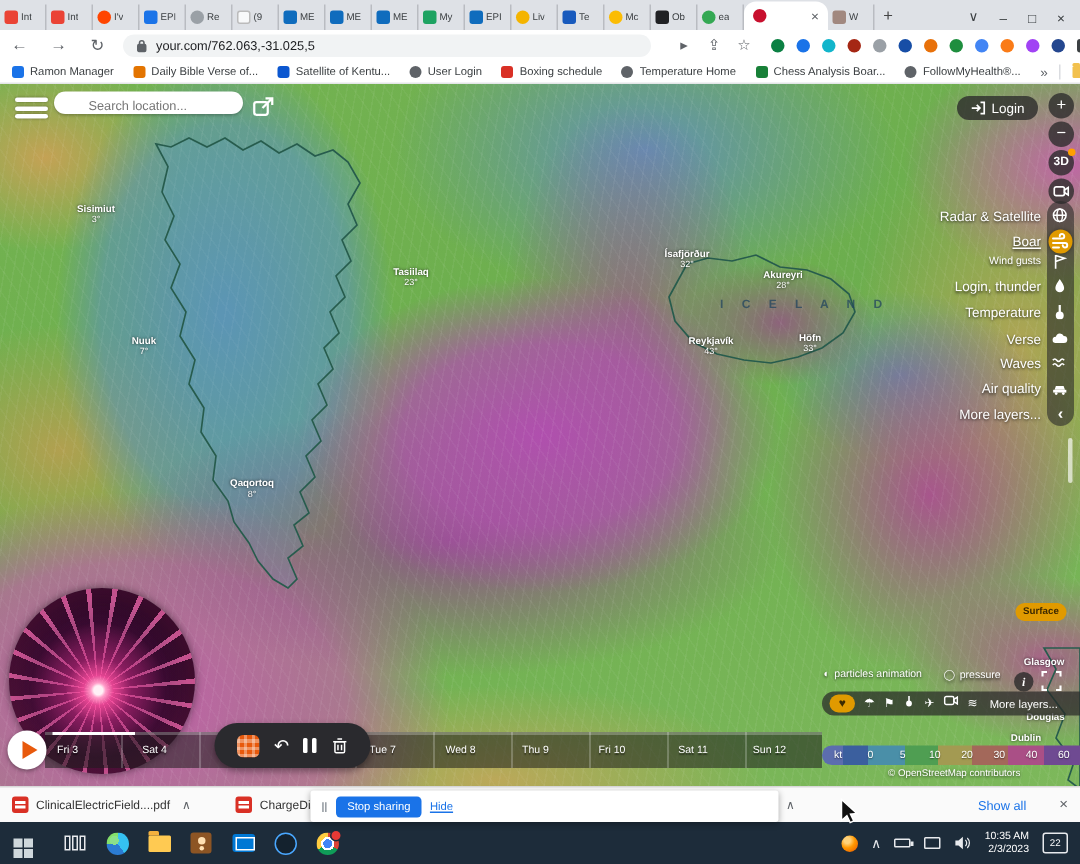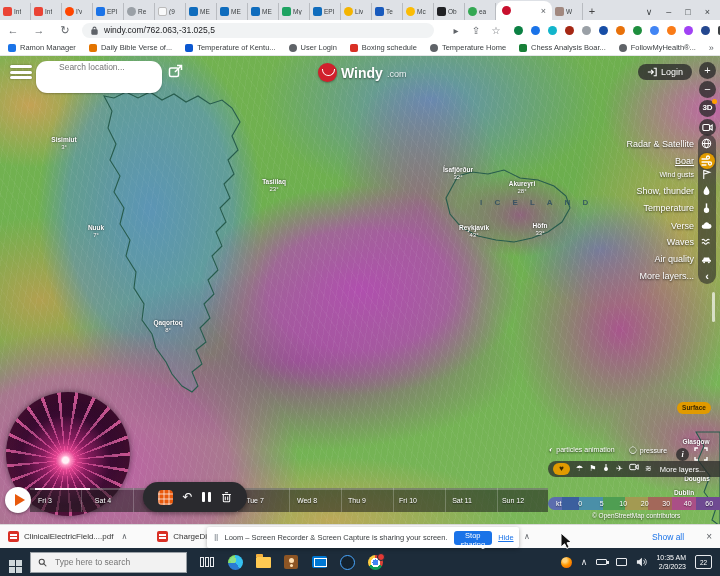--- a/index.html
+++ b/index.html
@@ -75,22 +75,22 @@
   .city{position:absolute;z-index:2;text-align:center;color:#fff;
     text-shadow:0 0 2px rgba(0,0,0,.8);line-height:1.25;}
   .city .cn{font-size:6.5px;font-weight:bold;display:block;}
   .city .cv{font-size:6px;display:block;}
   .region{position:absolute;z-index:2;font-size:8px;letter-spacing:5px;color:rgba(35,70,95,.75);
     font-weight:bold;}
 
   .hamb{position:absolute;left:10px;top:7px;width:22px;height:18px;z-index:4;display:flex;
     flex-direction:column;justify-content:space-between;padding:2px 0;}
   .hamb i{display:block;height:3px;background:#fff;border-radius:2px;box-shadow:0 0 2px rgba(0,0,0,.4);}
-  .spill{position:absolute;left:36px;top:5px;width:126px;height:32px;background:#fff;border-radius:11px;
-    display:flex;align-items:flex-start;gap:4px;padding:0 17px;z-index:4;box-shadow:0 1px 2px rgba(0,0,0,.25);}
+  .spill{position:absolute;left:36px;top:5px;width:126px;height:15px;background:#fff;border-radius:11px;
+    display:flex;align-items:flex-end;gap:4px;padding:0 17px;z-index:4;box-shadow:0 1px 2px rgba(0,0,0,.25);}
   .spill input{border:0;outline:0;width:90px;font-size:8.5px;color:#333;background:transparent;
     font-family:inherit;}
   .shareic{position:absolute;left:168px;top:8px;z-index:4;}
   .wlogo{position:absolute;left:318px;top:7px;z-index:4;display:flex;align-items:center;gap:4px;}
   .wlogo .ring{width:19px;height:19px;border-radius:50%;background:#d1202c;position:relative;box-shadow:0 1px 2px rgba(0,0,0,.3);}
   .wlogo .ring:after{content:"";position:absolute;left:4px;top:6px;width:11px;height:6px;
     border:1.6px solid #fff;border-top:none;border-radius:0 0 10px 10px;}
   .wlogo .wt{font-size:14px;font-weight:bold;color:#fff;text-shadow:0 1px 2px rgba(0,0,0,.45);}
   .wlogo .wc{font-size:9px;color:#eef3f6;text-shadow:0 1px 2px rgba(0,0,0,.45);margin-top:3px;}
   .loginb{position:absolute;left:638px;top:8px;width:54px;height:16px;border-radius:8px;z-index:4;
@@ -327,21 +327,21 @@
     <span class="navg">←</span>
     <span class="navg">→</span>
     <span class="navg">↻</span>
     <div class="urlbar">
       <svg width="9" height="11" viewBox="0 0 12 13">
           <g fill="none" stroke="#5f6368" stroke-width="1.4">
             <rect x="2.5" y="5.5" width="7" height="6" rx="1" fill="#5f6368"></rect>
             <path d="M4 5.5V4a2 2 0 0 1 4 0v1.5"></path>
           </g>
         </svg>
-      <span class="url">windy.com/762.063,-31.025,5</span>
+      <span class="url">your.com/762.063,-31.025,5</span>
     </div>
     <span class="tb-ic" style="margin-left:12px">▸</span>
     <span class="tb-ic">⇪</span>
     <span class="tb-ic">☆</span>
     <div class="exts">
       <i class="ext" style="background:#0b8043"></i>
       <i class="ext" style="background:#1a73e8"></i>
       <i class="ext" style="background:#12b5cb"></i>
       <i class="ext" style="background:#a52714"></i>
       <i class="ext" style="background:#9aa0a6"></i>
@@ -361,21 +361,21 @@
     <div class="bm">
         <i class="bmfav" style="background:#1a73e8"></i>
         <span>Ramon Manager</span>
       </div>
     <div class="bm">
         <i class="bmfav" style="background:#e37400"></i>
         <span>Daily Bible Verse of...</span>
       </div>
     <div class="bm">
         <i class="bmfav" style="background:#0b57d0"></i>
-        <span>Temperature of Kentu...</span>
+        <span>Satellite of Kentu...</span>
       </div>
     <div class="bm">
         <i class="bmfav" style="background:#5f6368;border-radius:50%"></i>
         <span>User Login</span>
       </div>
     <div class="bm">
         <i class="bmfav" style="background:#d93025"></i>
         <span>Boxing schedule</span>
       </div>
     <div class="bm">
@@ -466,25 +466,20 @@
     </div>
     <div class="shareic">
       <svg width="15" height="14" viewBox="0 0 15 14">
           <g fill="none" stroke="#fff" stroke-width="1.5">
             <rect x="1.5" y="4" width="9" height="8.5" rx="1.5"></rect>
             <path d="M9 1.5h4.5V6M13.5 1.5 7 8"></path>
           </g>
         </svg>
     </div>
 
-    <div class="wlogo">
-      <span class="ring"></span>
-      <span class="wt">Windy</span>
-      <span class="wc">.com</span>
-    </div>
 
     <div class="loginb">
       <svg width="10" height="10" viewBox="0 0 12 12">
           <g fill="none" stroke="#fff" stroke-width="1.4">
             <path d="M1 6h6M5 3.5 7.5 6 5 8.5"></path>
             <path d="M8 1.5h3v9H8"></path>
           </g>
         </svg>
       <span>Login</span>
     </div>
@@ -551,21 +546,21 @@
             <circle cx="3.4" cy="10.2" r="1"></circle>
             <circle cx="8.6" cy="10.2" r="1"></circle>
           </g>
         </svg>
     </div>
     <div class="lic" style="top:214px;font-size:11px;font-weight:bold">‹</div>
 
     <span class="llab" style="top:83px">Radar &amp; Satellite</span>
     <span class="llab active" style="top:100px">Boar</span>
     <span class="llab small" style="top:115px">Wind gusts</span>
-    <span class="llab" style="top:130px">Show, thunder</span>
+    <span class="llab" style="top:130px">Login, thunder</span>
     <span class="llab" style="top:147px">Temperature</span>
     <span class="llab" style="top:165px">Verse</span>
     <span class="llab" style="top:181px">Waves</span>
     <span class="llab" style="top:198px">Air quality</span>
     <span class="llab" style="top:215px">More layers...</span>
     <i class="sbar"></i>
 
     <div class="surf">Surface</div>
 
     <div class="togl" style="left:549px;top:390px">
@@ -664,47 +659,37 @@
       <i class="pdfic"></i>
       <span class="fn">ClinicalElectricField....pdf</span>
       <span class="cup">∧</span>
     </div>
     <div class="chip">
       <i class="pdfic"></i>
       <span class="fn">ChargeDistribut</span>
     </div>
     <div class="loomcard">
       <span class="bars">‖</span>
-      <span class="msg">Loom – Screen Recorder &amp; Screen Capture is sharing your screen.</span>
       <button class="stopbtn">Stop sharing</button>
       <span class="hidelk">Hide</span>
     </div>
     <span class="dlcaret">∧</span>
     <div class="dl-right">
       <span class="showall">Show all</span>
       <span class="dlx">×</span>
     </div>
   </div>
 
   <div class="taskbar">
     <div class="startb"><span class="winlogo">
           <i></i>
           <i></i>
           <i></i>
           <i></i>
         </span></div>
-    <div class="tsearch">
-      <svg width="9" height="9" viewBox="0 0 12 12">
-          <g fill="none" stroke="#444" stroke-width="1.4">
-            <circle cx="5" cy="5" r="3.4"></circle>
-            <line x1="7.6" y1="7.6" x2="11" y2="11"></line>
-          </g>
-        </svg>
-      <input type="text" placeholder="Type here to search" style="">
-    </div>
     <div class="tapp" style="margin-left:6px">
         <span class="tv">
           <i></i>
           <i></i>
           <i></i>
         </span>
       </div>
     <div class="tapp">
         <i class="edgeic"></i>
       </div>

